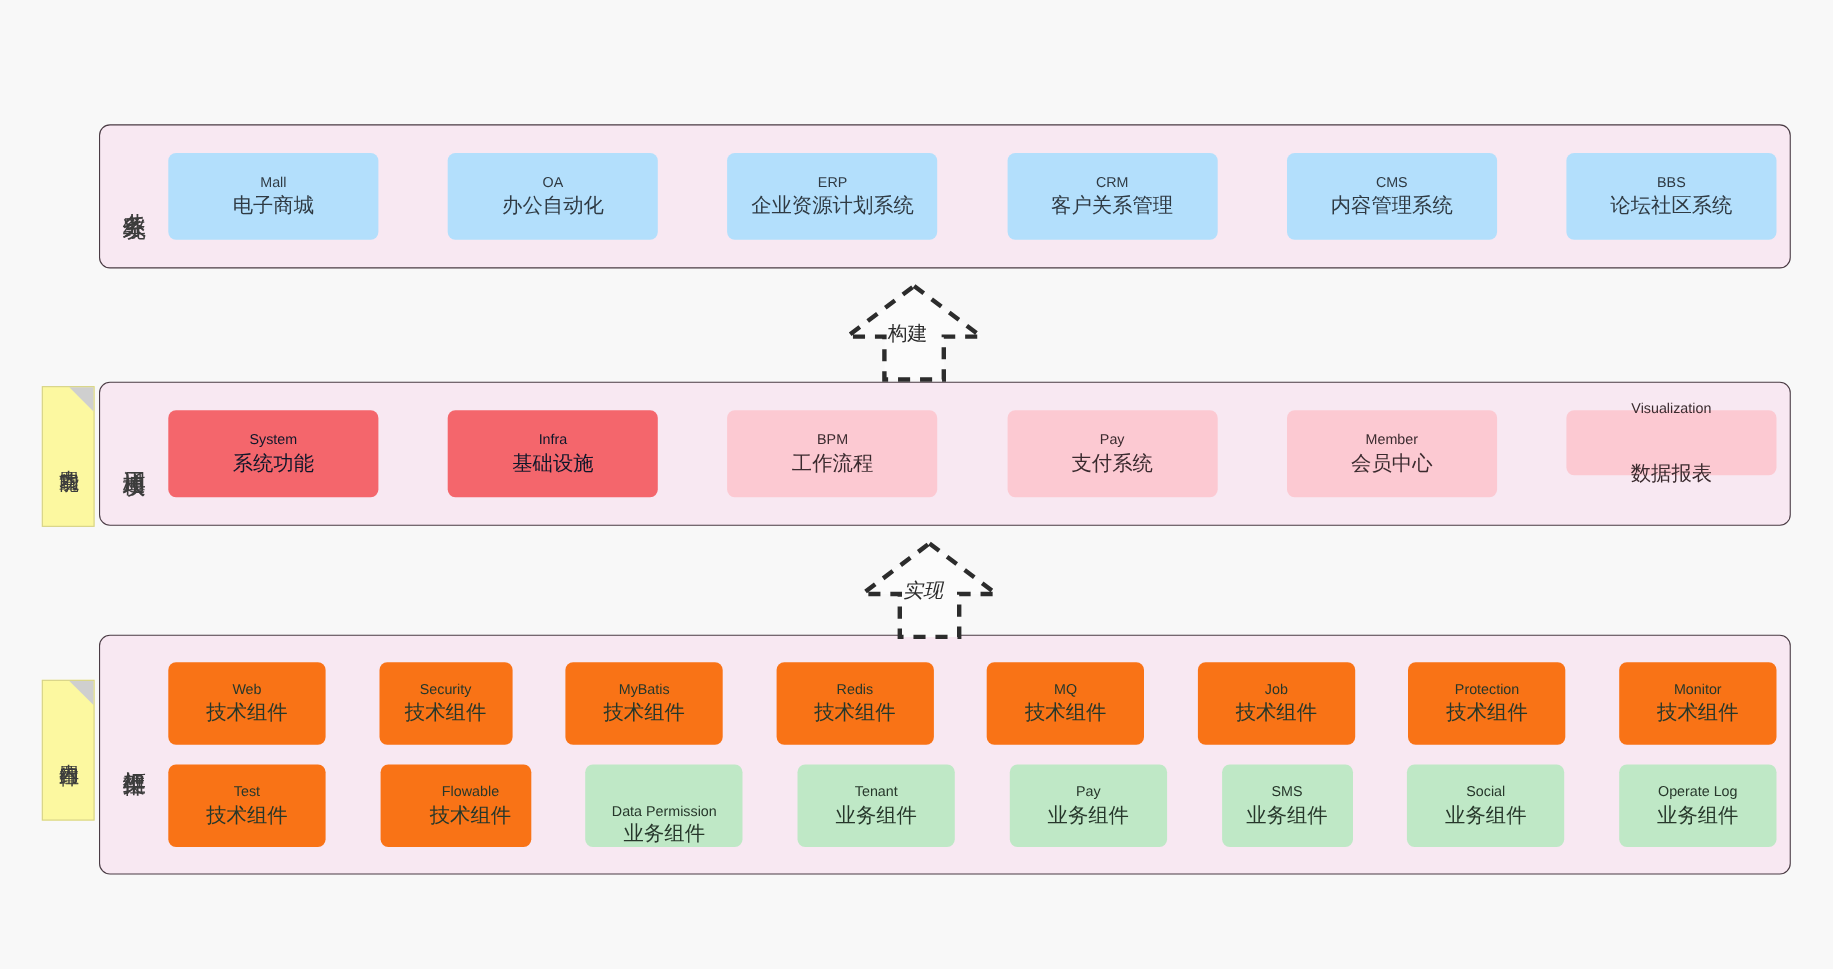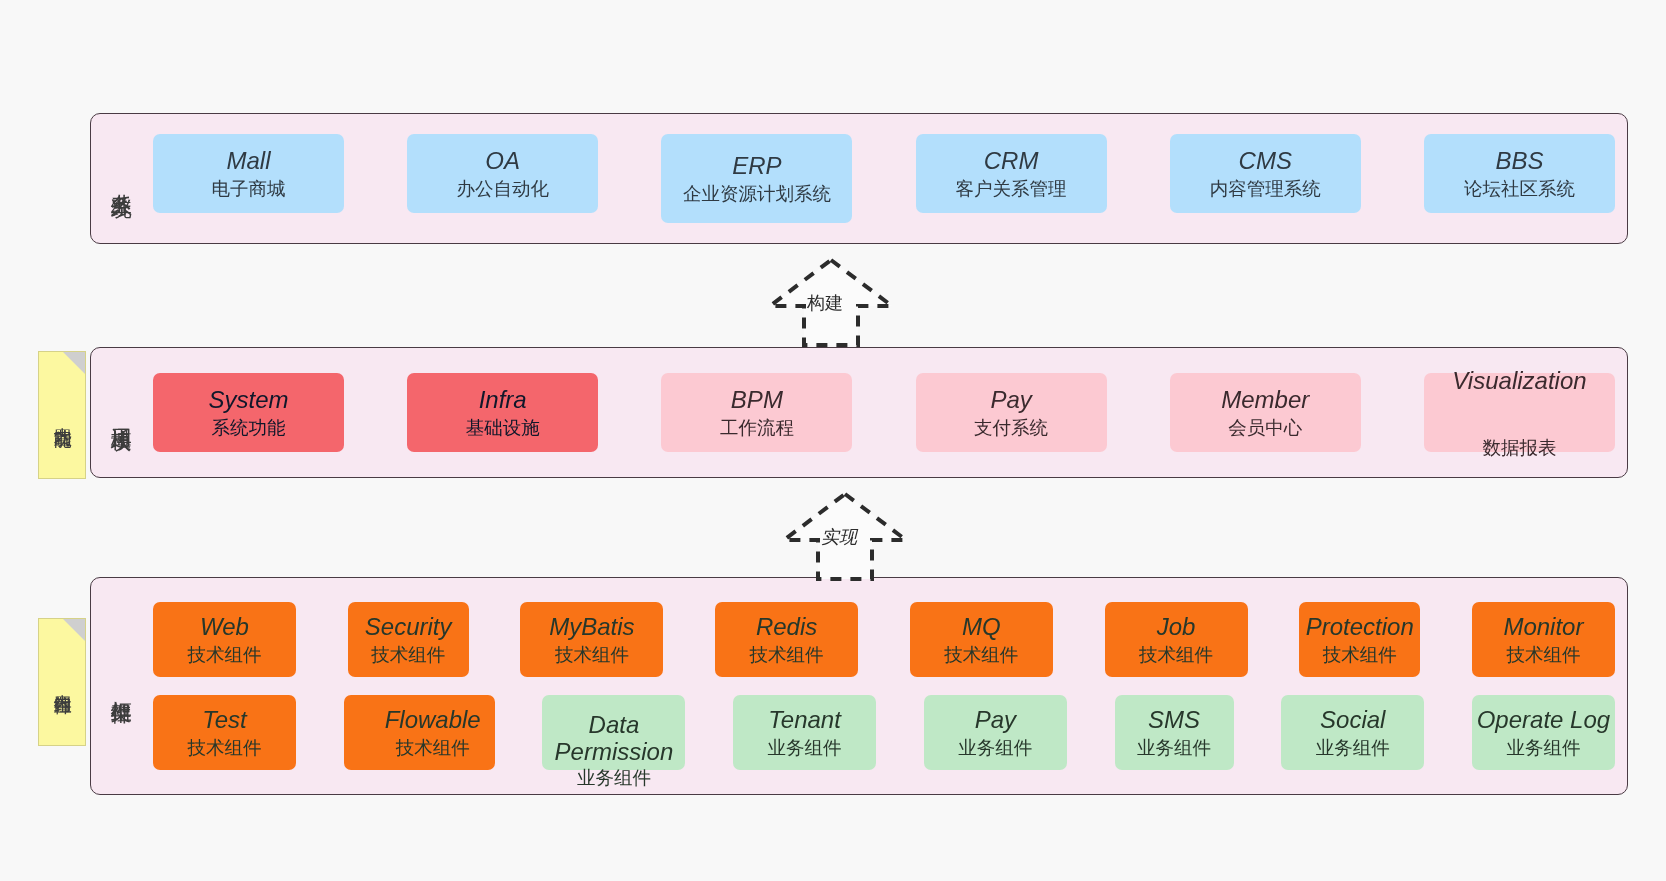--- a/index.html
+++ b/index.html
@@ -64,21 +64,21 @@
     flex-direction: column;
     align-items: center;
     justify-content: center;
     text-align: center;
     color: #2e3b35;
     font-size: 19px;
     line-height: 1.28;
     padding: 6px 4px;
     user-select: none;
   }
-  .card .t { font-size: 24px; font-style: italic; }
+  .card .t { font-size: 13px; }
   .card .s { font-size: 18.5px; }
 
   .blue   { background: #b3dffc; color: #2f3a43; }
   .red    { background: #f4666c; color: #0f172a; text-align: center; }
   .pinkl  { background: #fcc9d2; color: #3a2a2e; }
   .green  { background: #f97316; color: #26372b; }
   .greenl { background: #bfe8c6; color: #27372b; }
 
   
   .note {
@@ -130,21 +130,21 @@
     <div class="layer-body">
       <div class="row">
         <div class="card blue" style="width:191px;height:79px;">
           <span class="t">Mall</span>
           <span class="s">电子商城</span>
         </div>
         <div class="card blue" style="width:191px;height:79px;">
           <span class="t">OA</span>
           <span class="s">办公自动化</span>
         </div>
-        <div class="card blue" style="width:191px;height:89px;">
+        <div class="card blue" style="width:191px;height:79px;">
           <span class="t">ERP</span>
           <span class="s">企业资源计划系统</span>
         </div>
         <div class="card blue" style="width:191px;height:79px;">
           <span class="t">CRM</span>
           <span class="s">客户关系管理</span>
         </div>
         <div class="card blue" style="width:191px;height:79px;">
           <span class="t">CMS</span>
           <span class="s">内容管理系统</span>
@@ -185,21 +185,21 @@
           <span class="s">工作流程</span>
         </div>
         <div class="card pinkl" style="width:191px;height:79px;">
           <span class="t">Pay</span>
           <span class="s">支付系统</span>
         </div>
         <div class="card pinkl" style="width:191px;height:79px;">
           <span class="t">Member</span>
           <span class="s">会员中心</span>
         </div>
-        <div class="card pinkl" style="width:191px;height:79px;gap:39px;">
+        <div class="card pinkl" style="width:191px;height:59px;gap:39px;">
           <span class="t">Visualization</span>
           <span class="s">数据报表</span>
         </div>
       </div>
     </div>
   </div>
 
   <div class="conn" style="left:771px; top:489px; width:148px; height:95px;font-style:italic;">
     <svg width="148" height="95" viewBox="0 0 148 95">
       <path d="M 74 5 L 135 51 L 101 51 L 101 90 L 47 90 L 47 51 L 13 51 Z" fill="#fbfbfb" stroke="#2c2c2c" stroke-width="4" stroke-dasharray="11 9" stroke-linejoin="miter"></path>
@@ -233,36 +233,36 @@
           <span class="s">技术组件</span>
         </div>
         <div class="card green" style="width:143px;height:75px;">
           <span class="t">MQ</span>
           <span class="s">技术组件</span>
         </div>
         <div class="card green" style="width:143px;height:75px;">
           <span class="t">Job</span>
           <span class="s">技术组件</span>
         </div>
-        <div class="card green" style="width:121px;height:75px;">
+        <div class="card green" style="width:143px;height:75px;">
           <span class="t">Protection</span>
           <span class="s">技术组件</span>
         </div>
         <div class="card green" style="width:143px;height:75px;">
           <span class="t">Monitor</span>
           <span class="s">技术组件</span>
         </div>
       </div>
 
       <div class="row">
         <div class="card green" style="width:143px;height:75px;">
           <span class="t">Test</span>
           <span class="s">技术组件</span>
         </div>
-        <div class="card green" style="width:151px;height:75px;padding-left:31px;">
+        <div class="card green" style="width:137px;height:75px;padding-left:31px;">
           <span class="t">Flowable</span>
           <span class="s">技术组件</span>
         </div>
         <div class="card greenl" style="width:143px;height:75px;">
           <span class="t" style="line-height:1.12;margin-top:36px;">Data Permission</span>
           <span class="s">业务组件</span>
         </div>
         <div class="card greenl" style="width:143px;height:75px;">
           <span class="t">Tenant</span>
           <span class="s">业务组件</span>

